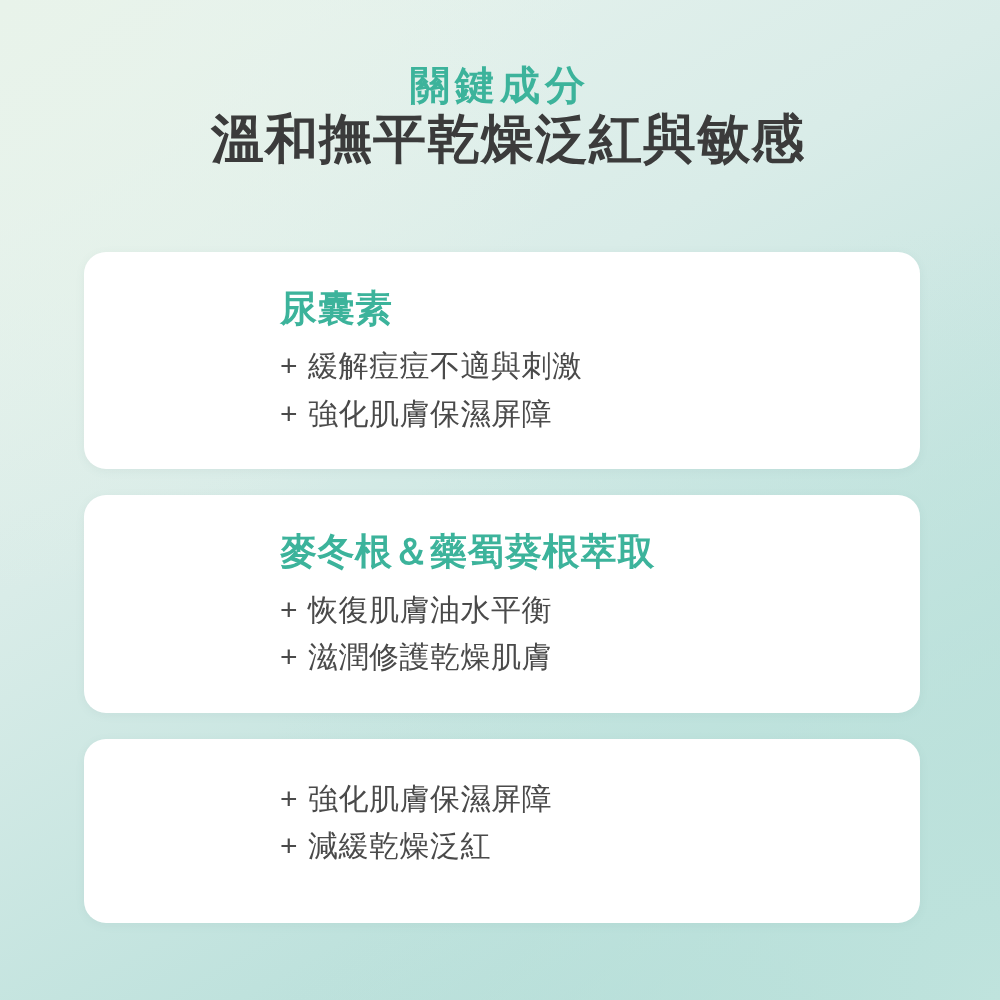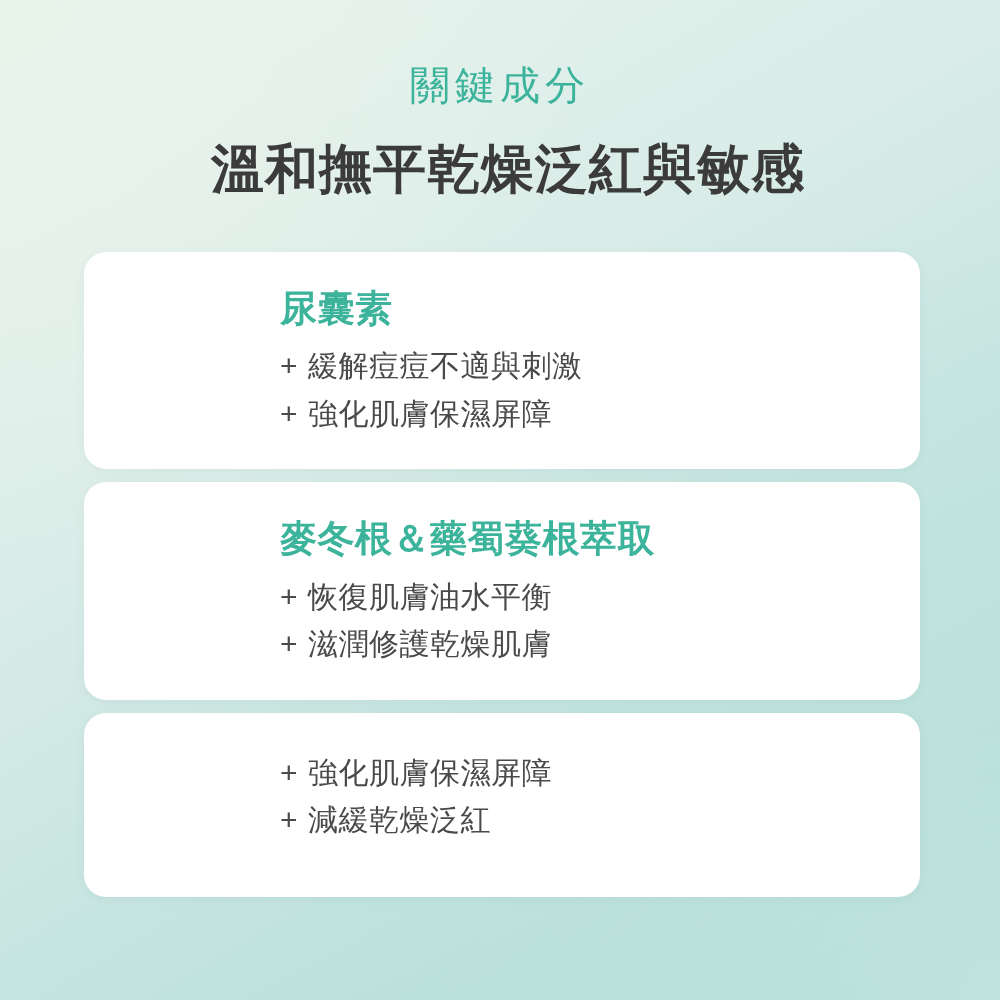--- a/index.html
+++ b/index.html
@@ -21,45 +21,45 @@
       radial-gradient(circle at 0% 0%, #e8f3ea 0%, rgba(232,243,234,0) 42%),
       radial-gradient(circle at 100% 100%, #bfe3dd 0%, rgba(191,227,221,0) 55%),
       linear-gradient(150deg, #eaf4ef 0%, #d9ece8 38%, #bfe2dd 72%, #a9d8d2 100%);
   }
   .header {
     padding-top: 62px;
     text-align: center;
   }
   .eyebrow {
     font-size: 40px;
-    font-weight: 400;
+    font-weight: 700;
     color: #3cb39b;
     letter-spacing: 5px;
     line-height: 1.15;
   }
   .headline {
-    margin-top: 30px;
+    margin-top: 0;
     font-size: 53px;
     font-weight: 700;
     color: #3b3b3b;
     letter-spacing: 1px;
     line-height: 1.18;
     padding-left: 16px;
   }
   .cards {
     position: absolute;
     left: 84px;
     top: 252px;
     width: 836px;
   }
   .card {
     background: #ffffff;
     border-radius: 22px;
     box-shadow: 0 2px 10px rgba(90,130,125,0.08);
-    margin-bottom: 13px;
+    margin-bottom: 26px;
     box-sizing: border-box;
     padding: 34px 40px 34px 196px;
     min-height: 184px;
   }
   .card-title {
     font-size: 37px;
     font-weight: 700;
     color: #3cb39b;
     line-height: 1.25;
     letter-spacing: 0.5px;

